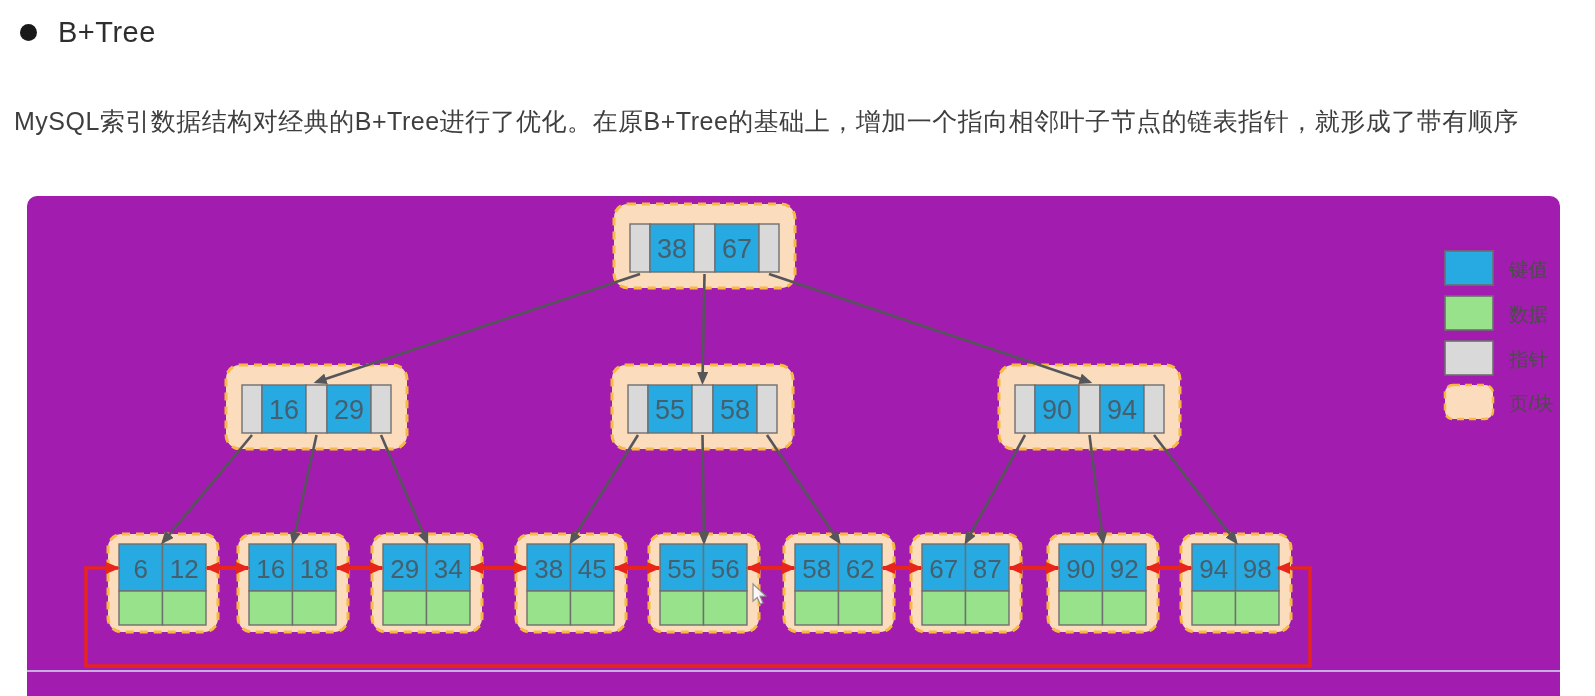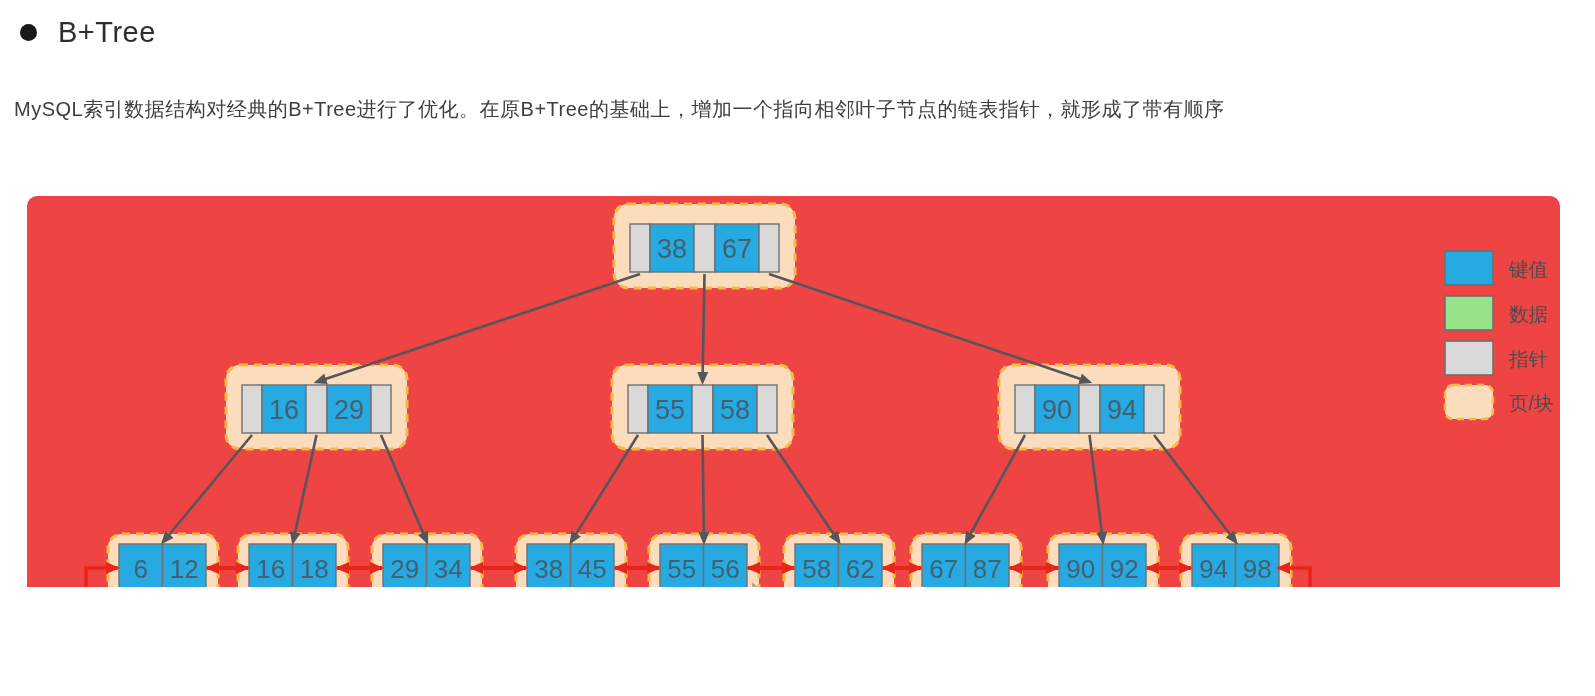--- a/index.html
+++ b/index.html
@@ -1,31 +1,31 @@
 <!DOCTYPE html>
 <html><head>
 <meta charset="utf-8">
 <style>
   * { margin:0; padding:0; box-sizing:border-box; }
   html,body { background:#fff; }
   .screen {
-    position:relative; width:1595px; height:587px;
+    position:relative; width:1595px; height:696px;
     background:#ffffff; overflow:hidden;
     font-family:"Liberation Sans","DejaVu Sans",sans-serif;
   }
   .title-row { position:absolute; left:20px; top:16px; display:flex; align-items:center; }
   .bullet { width:17px; height:17px; border-radius:50%; background:#191919; display:inline-block; }
   .title { font-size:29px; font-weight:400; color:#2e2e2e; margin-left:21px; letter-spacing:0.5px; }
   .para {
-    position:absolute; left:14px; top:84px; width:1520px;
-    font-size:20px; line-height:51px; color:#3e3e3e; letter-spacing:0.5px;
+    position:absolute; left:14px; top:96px; width:1520px;
+    font-size:25px; line-height:51px; color:#3e3e3e; letter-spacing:0.5px;
   }
   .panel {
     position:absolute; left:27px; top:196px; width:1533px; height:500px;
-    background:#ef4444; border-radius:10px 10px 0 0;
+    background:#a21caf; border-radius:10px 10px 0 0;
   }
   .panel svg { display:block; }
 </style>
 </head>
 <body>
 
 <div class="screen">
 
   <div class="title-row">
     <span class="bullet"></span>

